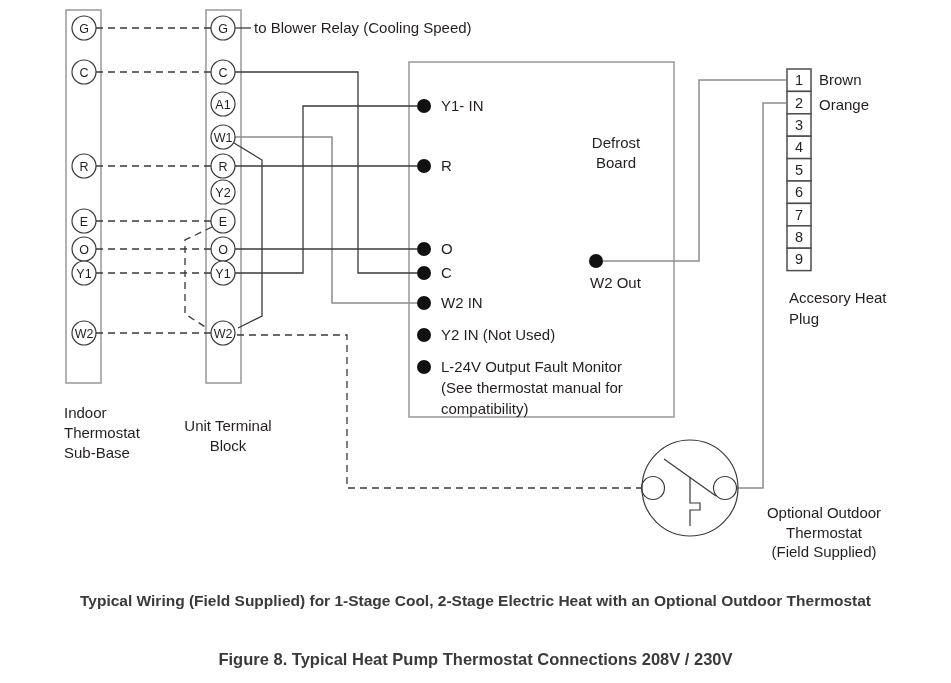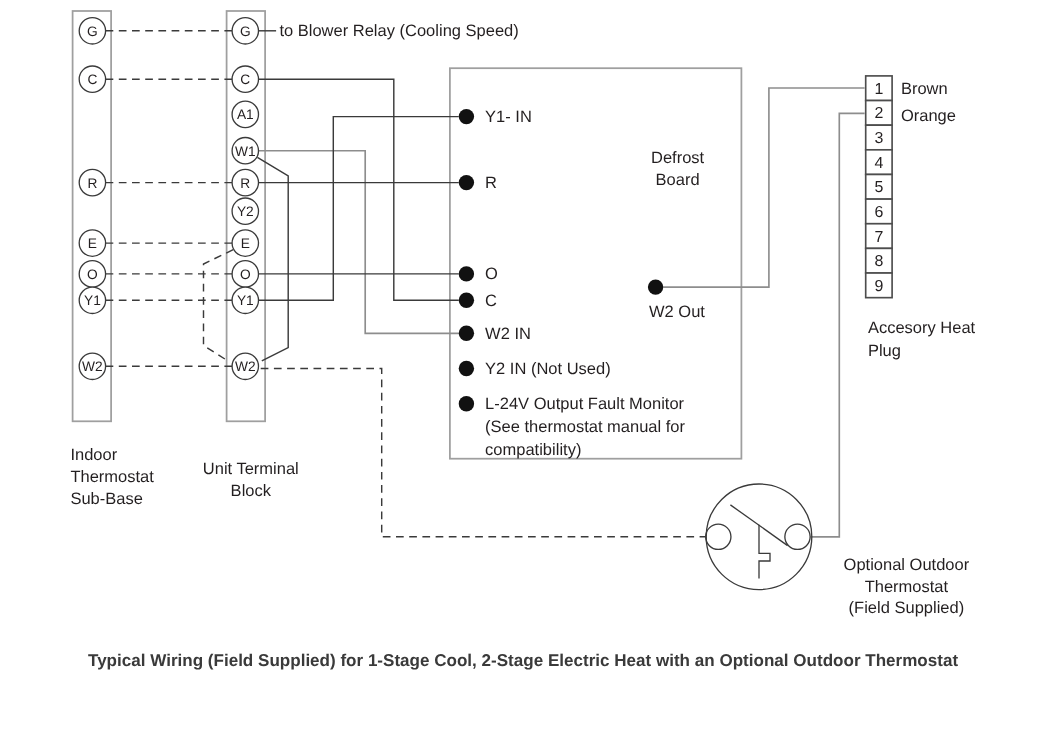--- a/index.html
+++ b/index.html
@@ -204,14 +204,15 @@
     <text x="64" y="418" class="lbl">Indoor</text>
     <text x="64" y="438" class="lbl">Thermostat</text>
     <text x="64" y="458" class="lbl">Sub-Base</text>
 
     <text x="228" y="431" class="lbl ctr">Unit Terminal</text>
     <text x="228" y="451" class="lbl ctr">Block</text>
   </svg>
 
   
   <div id="caption-wiring" class="caption">Typical Wiring (Field Supplied) for 1-Stage Cool, 2-Stage Electric Heat with an Optional Outdoor Thermostat</div>
+  <div id="caption-figure" class="caption">Figure 8. Typical Heat Pump Thermostat Connections 208V / 230V</div>
 
 </div>
 
 </body></html>

